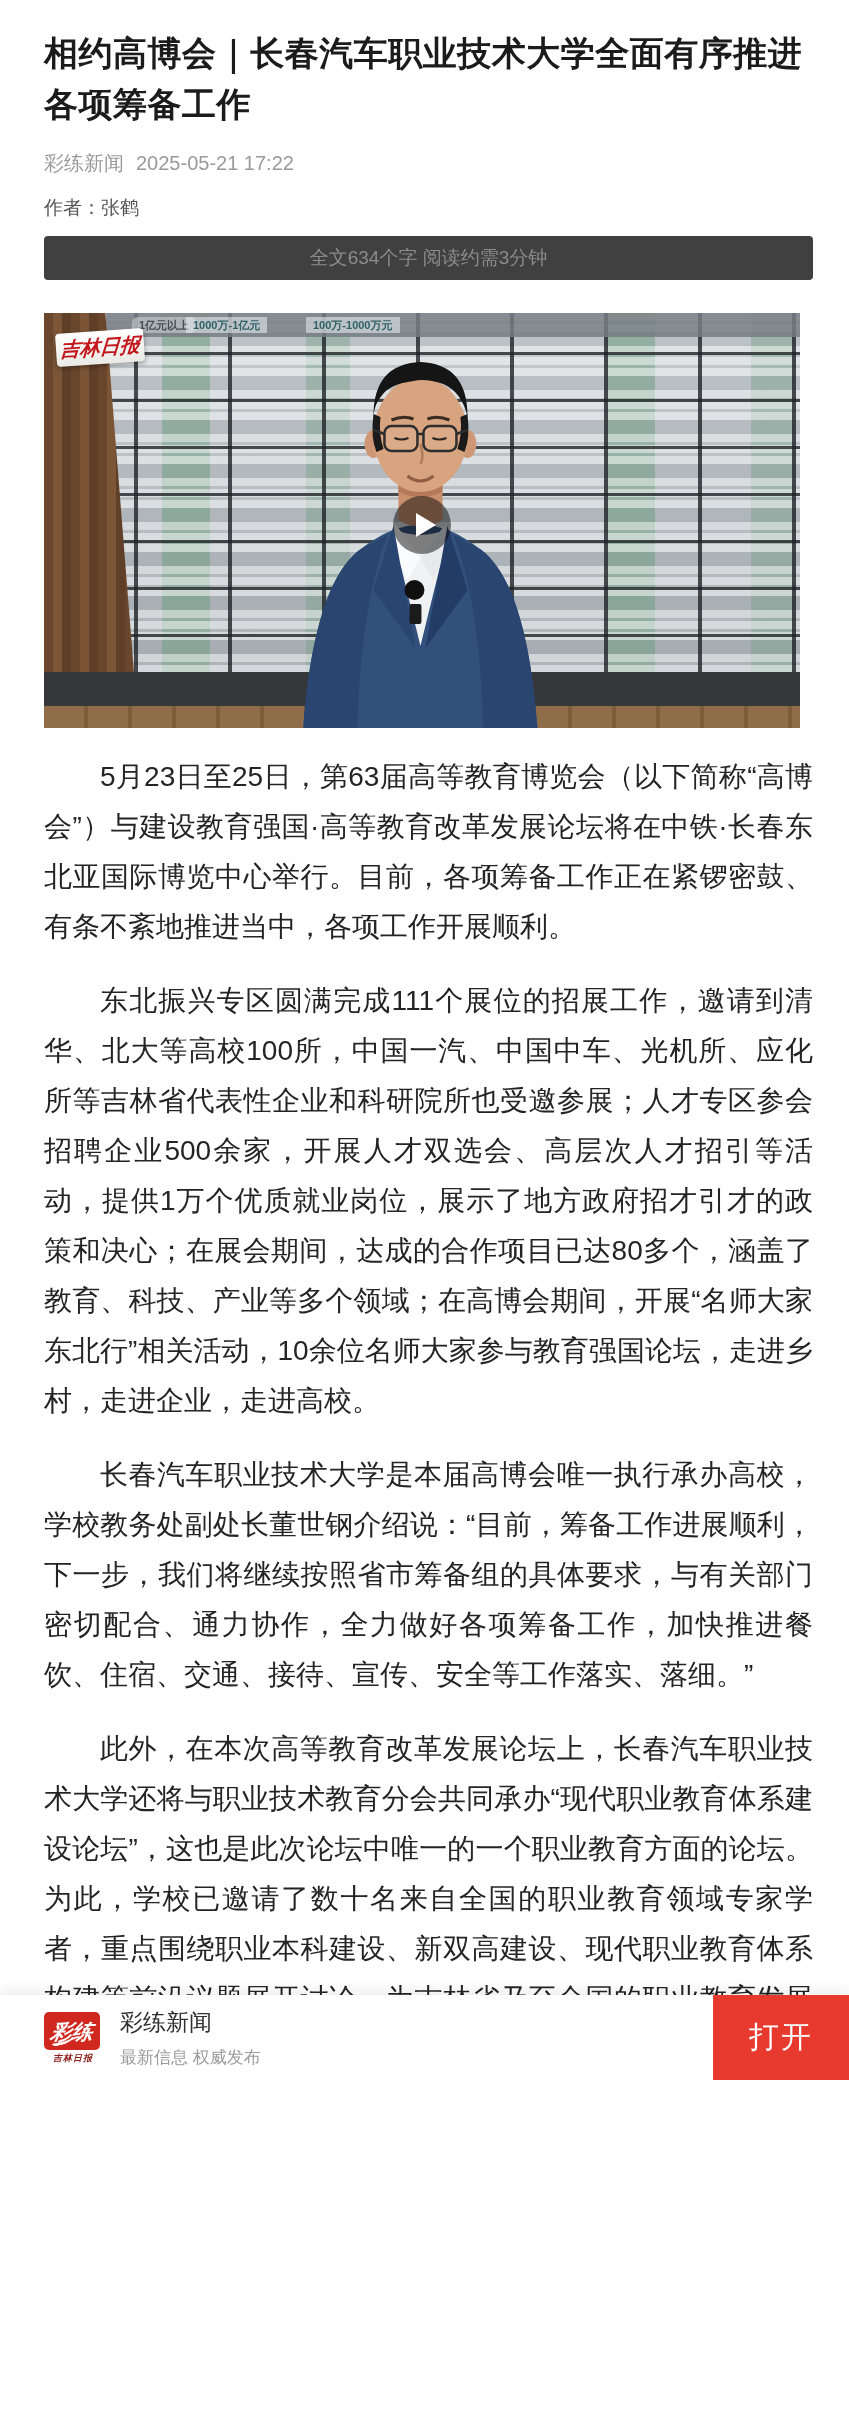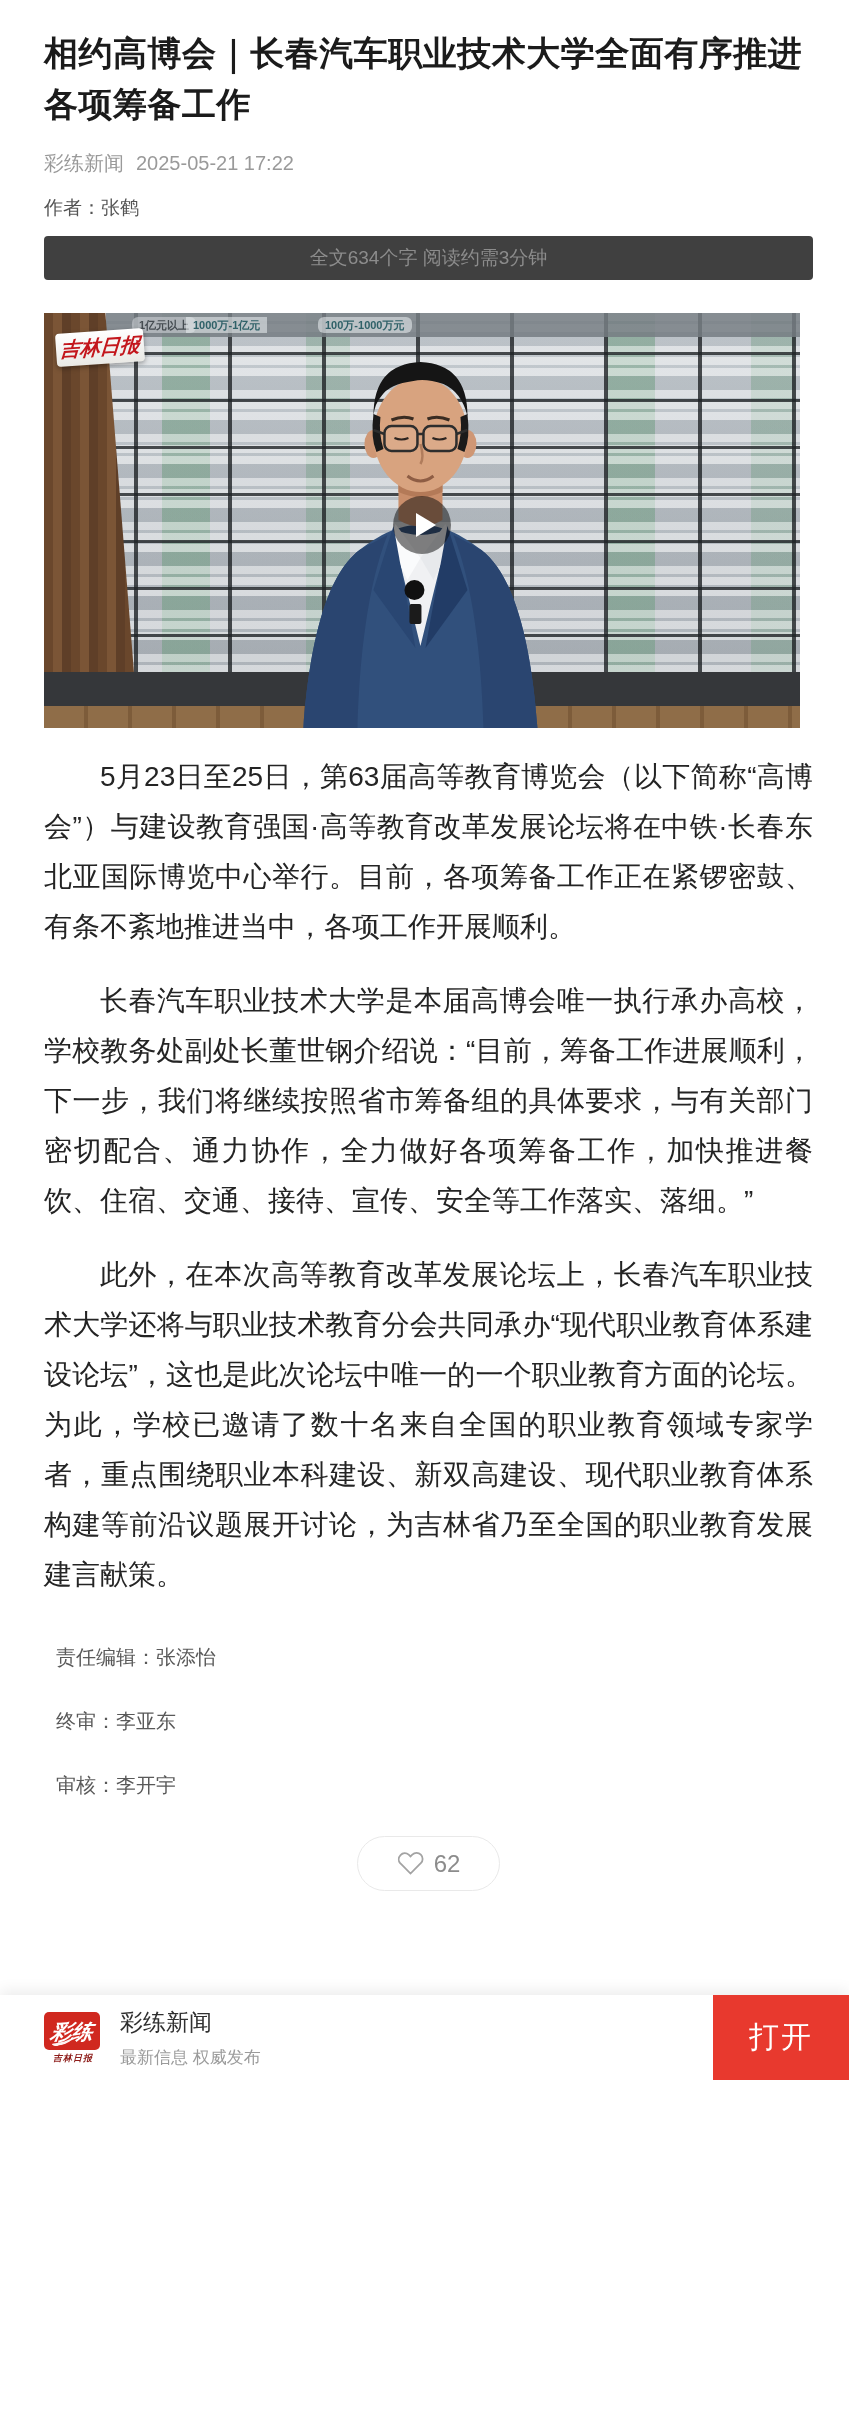--- a/index.html
+++ b/index.html
@@ -19,21 +19,21 @@
   .v-wall{position:absolute;inset:0;background-color:#b5bbc1;background-image:
     repeating-linear-gradient(0deg, rgba(30,34,37,0) 0 44px, rgba(30,34,37,.8) 44px 47px),
     repeating-linear-gradient(90deg, rgba(30,34,37,0) 0 90px, rgba(30,34,37,.8) 90px 94px),
     repeating-linear-gradient(0deg, rgba(255,255,255,.5) 0 8px, rgba(184,192,197,.15) 8px 11px, rgba(255,255,255,.5) 11px 19px, rgba(184,192,197,.15) 19px 22px, rgba(255,255,255,.45) 22px 30px, rgba(120,130,138,.12) 30px 44px),
     repeating-linear-gradient(90deg, rgba(126,170,142,0) 0 118px, rgba(113,162,130,.55) 118px 166px, rgba(126,170,142,0) 166px 262px, rgba(113,162,130,.4) 262px 306px, rgba(126,170,142,0) 306px 445px),
     linear-gradient(180deg,#c7cdd2 0%,#b3b9bf 60%,#a7adb3 100%);}
   .v-band{position:absolute;top:0;left:62px;right:0;height:24px;background:rgba(118,125,131,.85);}
   .v-label{position:absolute;top:4px;font-size:11px;line-height:16px;padding:0 7px;background:rgba(235,240,242,.55);color:#2f6168;font-weight:bold;white-space:nowrap;}
   .v-label.l1{left:88px;background:rgba(196,202,206,.65);color:#454c51;border-radius:6px;}
   .v-label.l2{left:142px;}
-  .v-label.l3{left:274px;border-radius:6px;}
+  .v-label.l3{left:262px;}
   .v-wood{position:absolute;left:0;top:0;bottom:0;width:118px;
     background:repeating-linear-gradient(90deg,#6a472c 0 9px,#7b5536 9px 18px,#5f3f28 18px 27px);
     clip-path:polygon(0 0,52% 0,80% 100%,0 100%);}
   .v-floor-dark{position:absolute;left:0;right:0;bottom:22px;height:34px;background:#35373a;}
   .v-floor-wood{position:absolute;left:0;right:0;bottom:0;height:22px;background:repeating-linear-gradient(90deg,#8f6d48 0 40px,#7d5c3a 40px 44px);}
   .v-man{position:absolute;left:50%;bottom:0;transform:translateX(-50.5%);}
   .v-logo{position:absolute;left:12px;top:18px;width:88px;height:33px;background:linear-gradient(180deg,#ffffff,#e9e9e5);
     border-radius:4px;transform:rotate(-4deg);box-shadow:0 2px 5px rgba(0,0,0,.35);display:flex;align-items:center;justify-content:center;}
   .v-logo span{font-family:"DejaVu Serif",serif;font-style:italic;font-weight:bold;font-size:20px;color:#c3161c;transform:skewX(-8deg);white-space:nowrap;}
   .v-play{position:absolute;left:50%;top:51%;transform:translate(-50%,-50%);width:58px;height:58px;border-radius:50%;
@@ -133,20 +133,21 @@
         <span>吉林日报</span>
       </div>
 
       <div class="v-play">
         <span class="play-tri"></span>
       </div>
     </div>
 
     <div class="content">
       <p>5月23日至25日，第63届高等教育博览会（以下简称“高博会”）与建设教育强国·高等教育改革发展论坛将在中铁·长春东北亚国际博览中心举行。目前，各项筹备工作正在紧锣密鼓、有条不紊地推进当中，各项工作开展顺利。</p>
+      <p>东北振兴专区圆满完成111个展位的招展工作，邀请到清华、北大等高校100所，中国一汽、中国中车、光机所、应化所等吉林省代表性企业和科研院所也受邀参展；人才专区参会招聘企业500余家，开展人才双选会、高层次人才招引等活动，提供1万个优质就业岗位，展示了地方政府招才引才的政策和决心；在展会期间，达成的合作项目已达80多个，涵盖了教育、科技、产业等多个领域；在高博会期间，开展“名师大家东北行”相关活动，10余位名师大家参与教育强国论坛，走进乡村，走进企业，走进高校。</p>
       <p>长春汽车职业技术大学是本届高博会唯一执行承办高校，学校教务处副处长董世钢介绍说：“目前，筹备工作进展顺利，下一步，我们将继续按照省市筹备组的具体要求，与有关部门密切配合、通力协作，全力做好各项筹备工作，加快推进餐饮、住宿、交通、接待、宣传、安全等工作落实、落细。”</p>
       <p>此外，在本次高等教育改革发展论坛上，长春汽车职业技术大学还将与职业技术教育分会共同承办“现代职业教育体系建设论坛”，这也是此次论坛中唯一的一个职业教育方面的论坛。为此，学校已邀请了数十名来自全国的职业教育领域专家学者，重点围绕职业本科建设、新双高建设、现代职业教育体系构建等前沿议题展开讨论，为吉林省乃至全国的职业教育发展建言献策。</p>
     </div>
 
     <div class="credits">
       <div>责任编辑：张添怡</div>
       <div>终审：李亚东</div>
       <div>审核：李开宇</div>
     </div>
 

